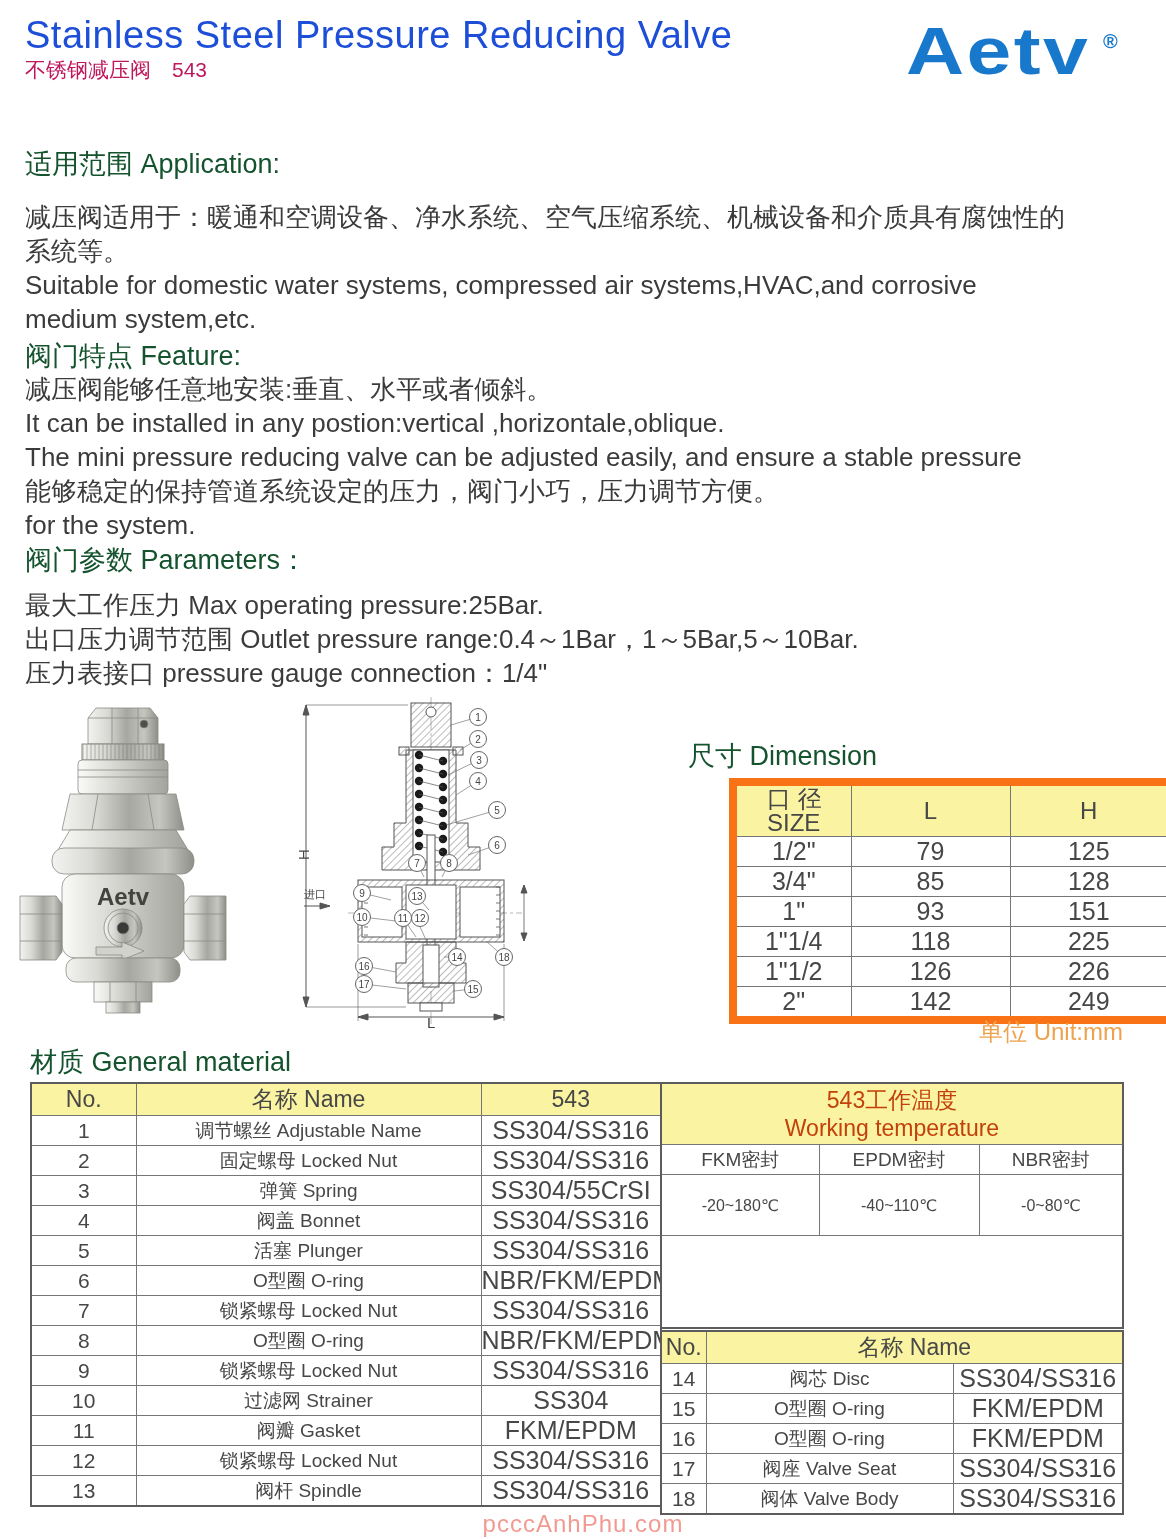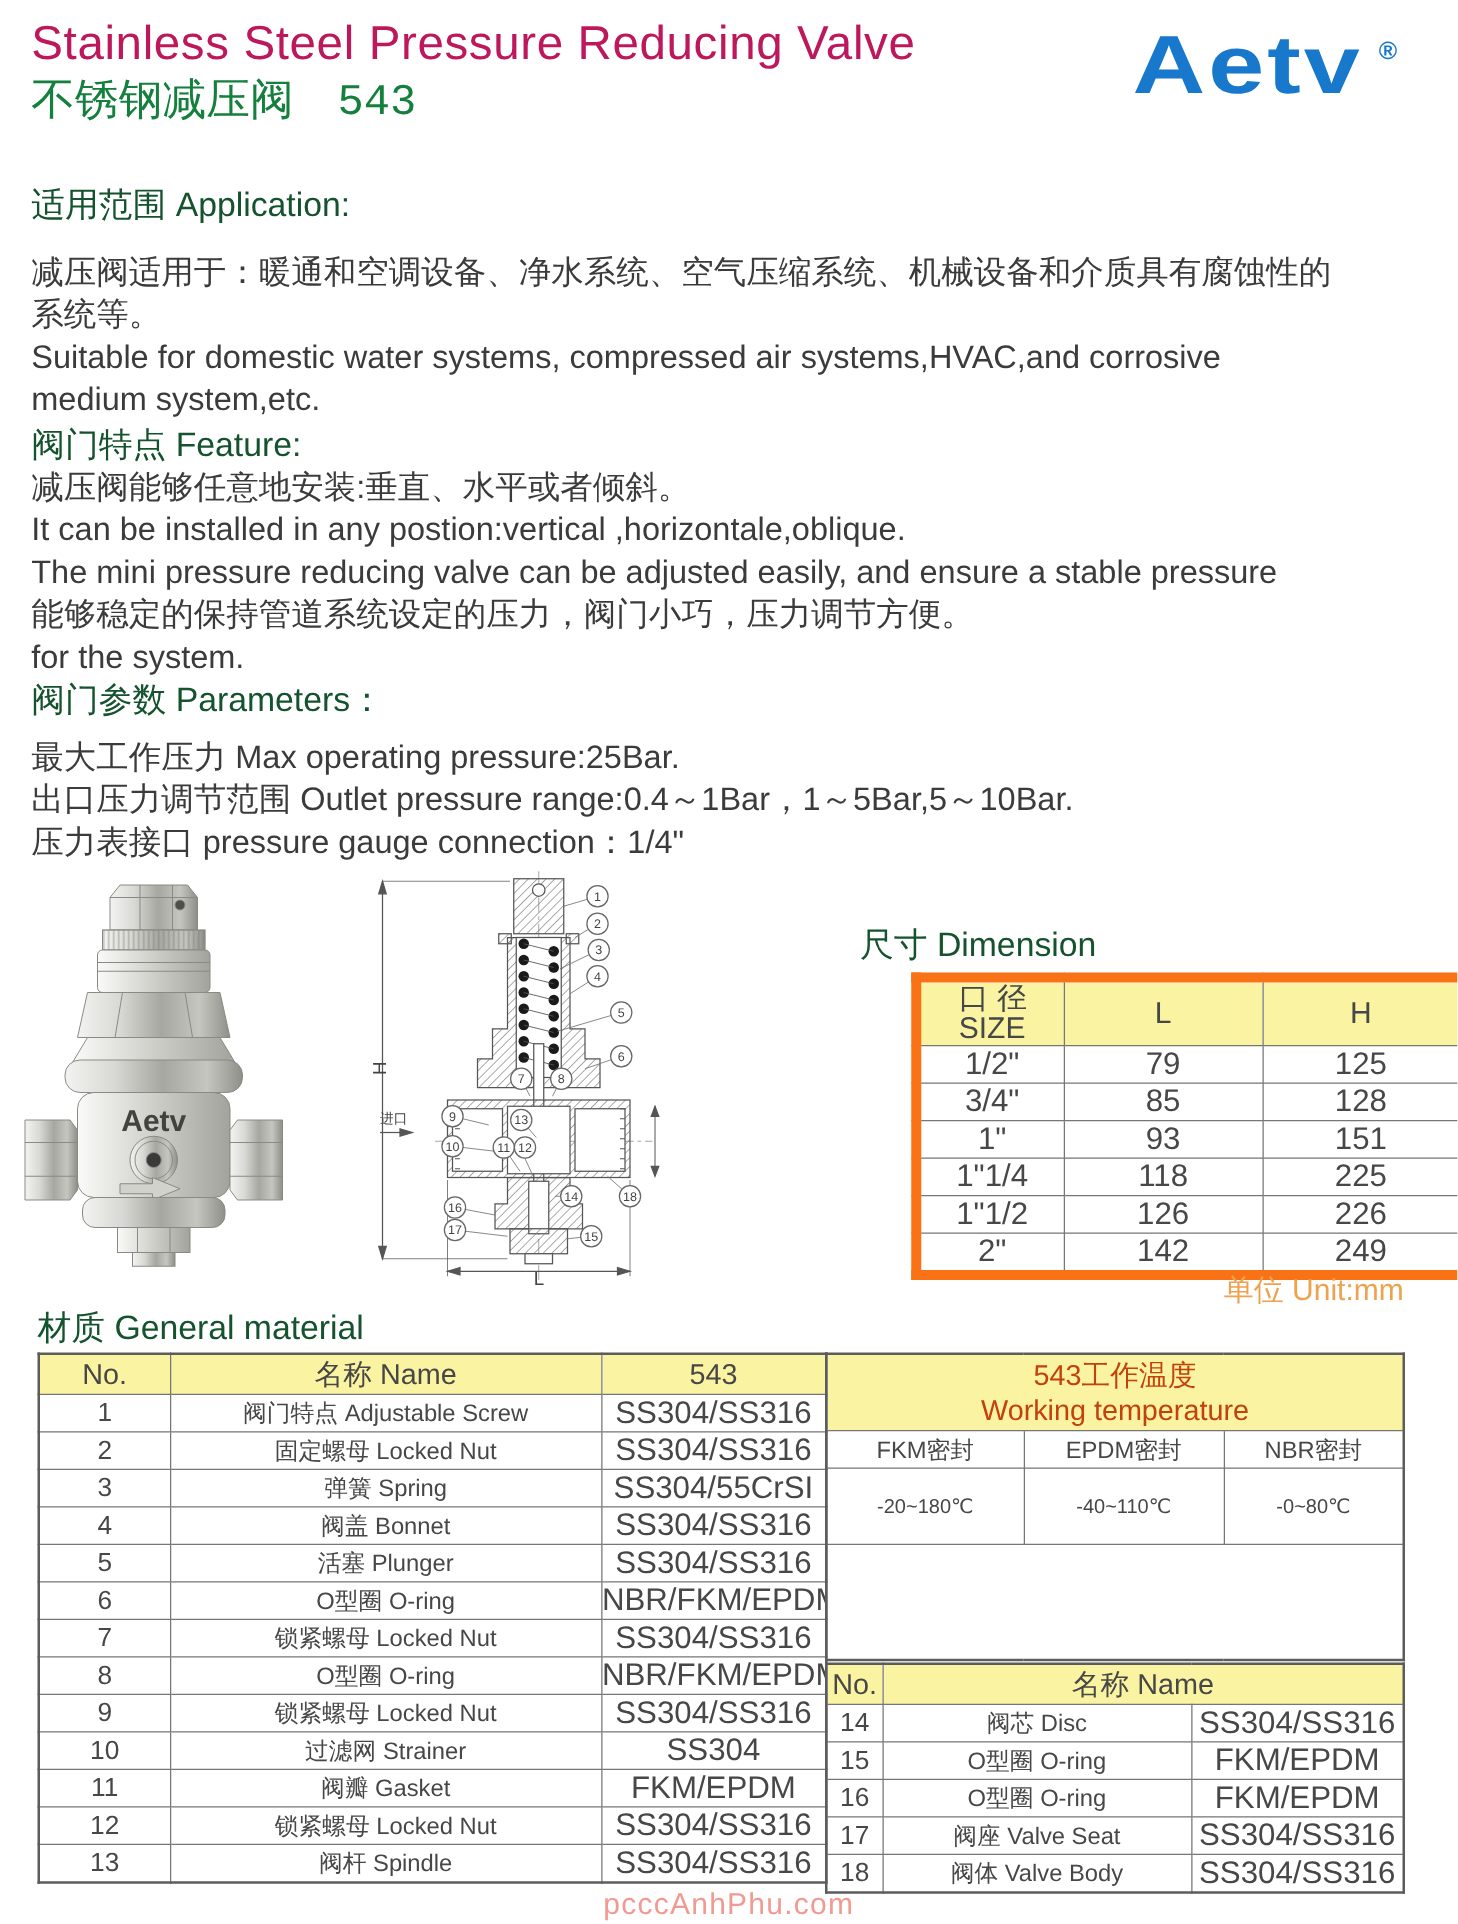--- a/index.html
+++ b/index.html
@@ -1,20 +1,20 @@
 <!DOCTYPE html>
 <html><head>
 <meta charset="utf-8">
 <style>
   html,body{margin:0;padding:0;background:#ffffff;}
   .page{position:relative;width:1166px;height:1539px;background:#ffffff;overflow:hidden;
         font-family:"Liberation Sans","DejaVu Sans",sans-serif;color:#3b3b3b;}
   .abs{position:absolute;}
-  .page-title{font-size:38px;letter-spacing:.5px;color:#be185d;white-space:nowrap;}
-  .page-subtitle{font-size:35px;color:#15803d;white-space:nowrap;font-family:Liberation Mono, monospace;}
+  .page-title{font-size:38px;letter-spacing:.5px;color:#1d4ed8;white-space:nowrap;}
+  .page-subtitle{font-size:21px;color:#be185d;white-space:nowrap;}
   .logo-text{display:inline-block;font-size:66px;font-weight:bold;color:#1778CC;
              letter-spacing:2px;transform:scale(1.22,1);transform-origin:left top;line-height:1;}
   .logo-reg{font-size:20px;font-weight:bold;color:#1778CC;}
   .sec-heading{font-size:27px;color:#14532d;white-space:nowrap;}
   .body-line{font-size:26px;line-height:34px;color:#3b3b3b;white-space:nowrap;}
   table{border-collapse:collapse;table-layout:fixed;}
   td{border:1px solid #767676;text-align:center;vertical-align:middle;
      font-size:20px;color:#474747;overflow:hidden;padding:0;}
   .yellow{background:#FAF3A2;}
   .dim-table{border:8px solid #f97316;margin-left:44px;}
@@ -358,21 +358,21 @@
         <col style="width:180px">
       </colgroup>
     <tbody>
         <tr class="hrow">
       <td class="yellow">No.</td>
       <td class="yellow">名称 Name</td>
       <td class="yellow">543</td>
     </tr>
     <tr>
           <td class="no-cell">1</td>
-          <td class="name-cell">阀门特点 Adjustable Screw</td>
+          <td class="name-cell">调节螺丝 Adjustable Name</td>
           <td class="mat-cell">SS304/SS316</td>
         </tr>
     <tr>
           <td class="no-cell">2</td>
           <td class="name-cell">固定螺母 Locked Nut</td>
           <td class="mat-cell">SS304/SS316</td>
         </tr>
     <tr>
           <td class="no-cell">3</td>
           <td class="name-cell">弹簧 Spring</td>

